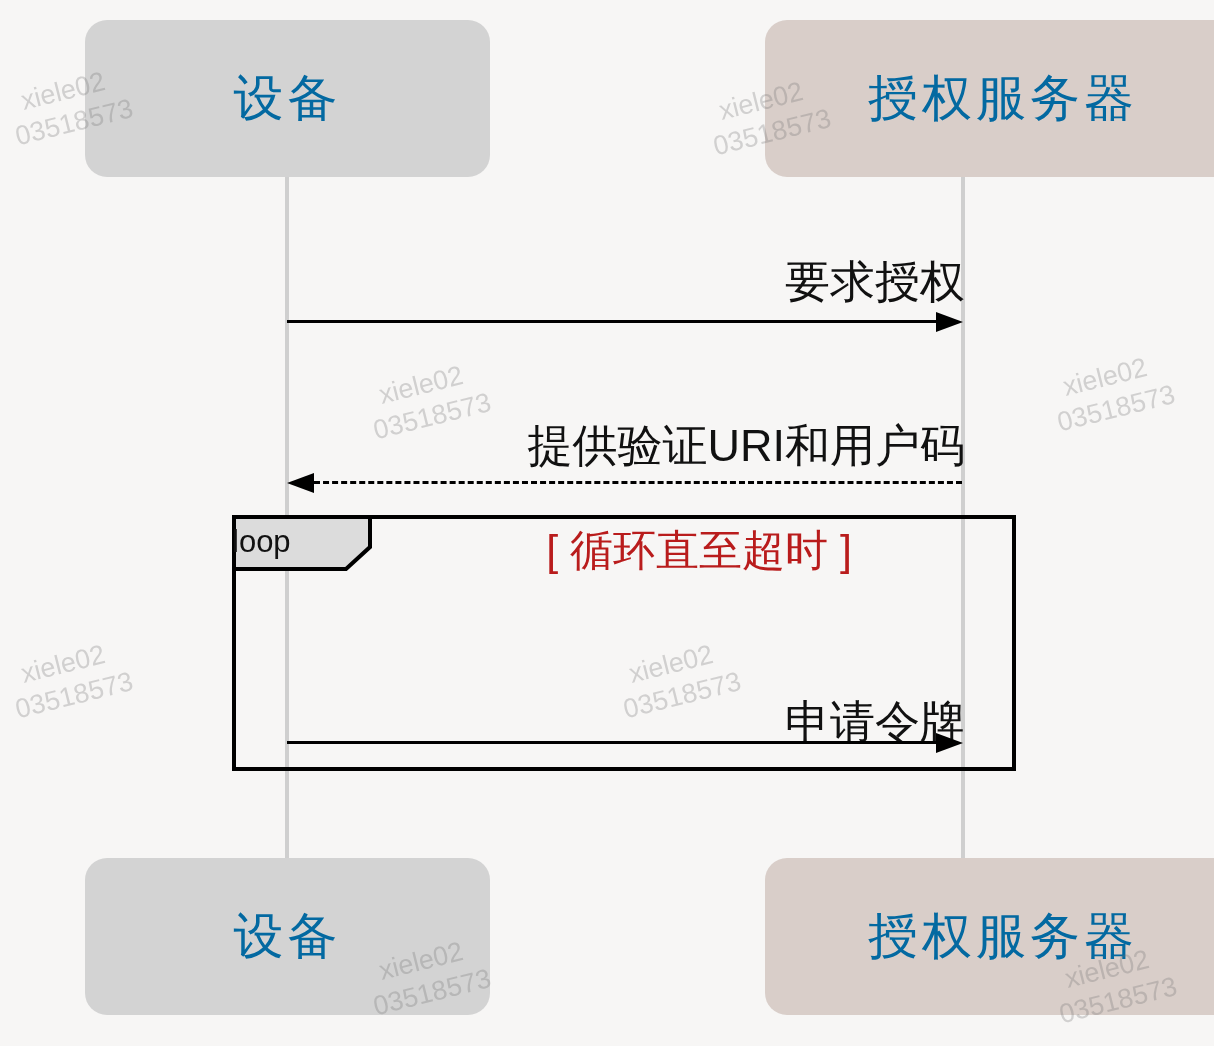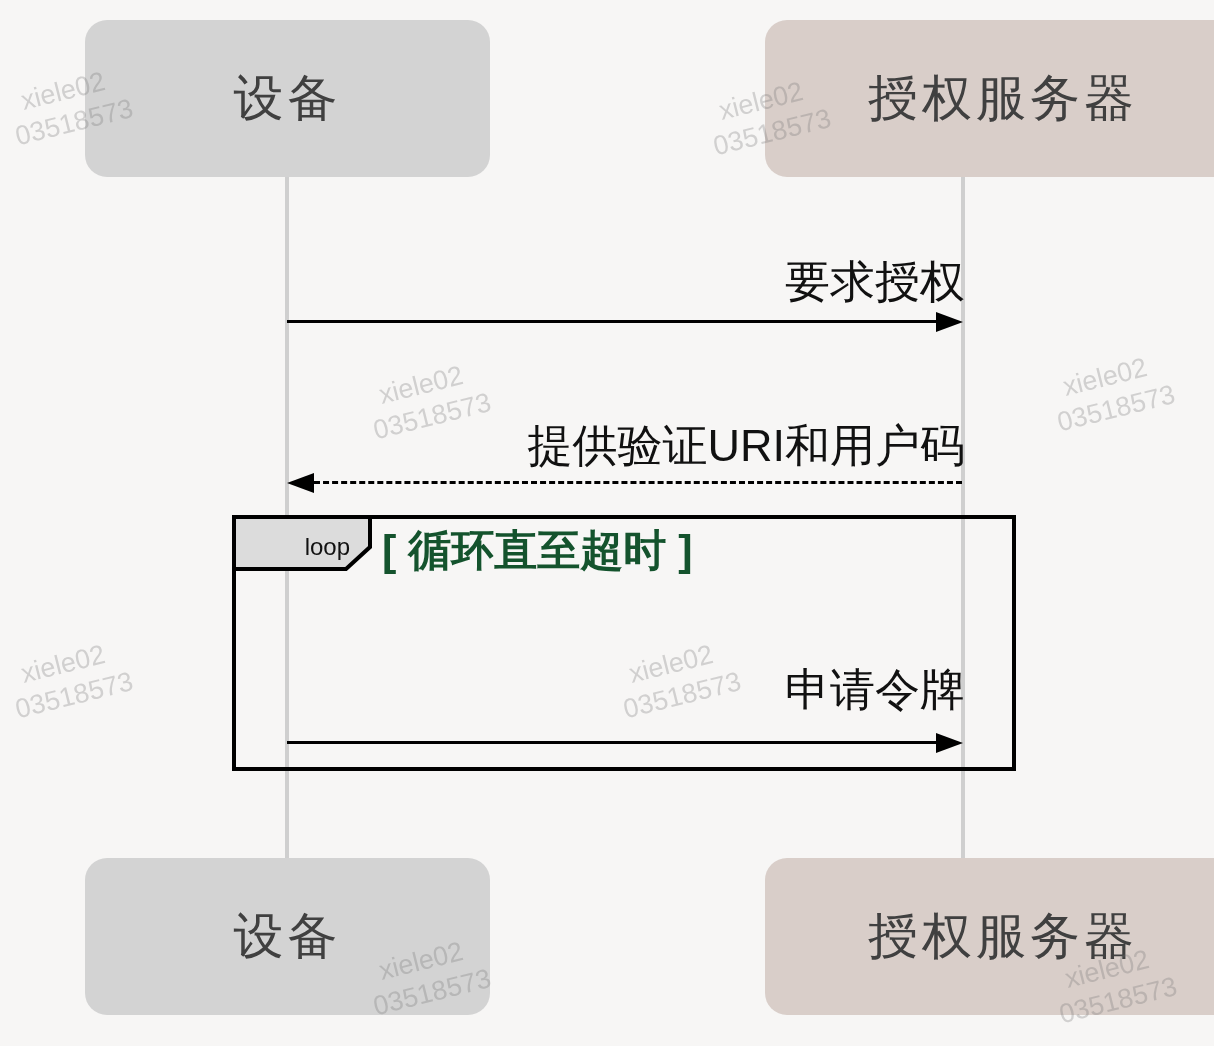--- a/index.html
+++ b/index.html
@@ -19,21 +19,21 @@
   
   .actor-box {
     position: absolute;
     height: 157px;
     border-radius: 22px;
     display: flex;
     align-items: center;
     justify-content: center;
     font-size: 50px;
     letter-spacing: 4px;
-    color: #404040;
+    color: #0369a1;
   }
   .device-box { background: #d3d3d3; left: 85px; width: 405px; }
   .server-box { background: #d9cec9; left: 765px; width: 476px; }
   .row-top    { top: 20px; }
   .row-bottom { top: 858px; }
 
   
   .lifeline {
     position: absolute;
     top: 177px;
@@ -95,35 +95,33 @@
     left: 232px;
     top: 515px;
     width: 140px;
     height: 56px;
   }
   .loop-tab-label {
     position: absolute;
     left: 232px;
     top: 524px;
     width: 118px;
-    text-align: right;
-    font-size: 24px;
+    text-align: left;
+    font-size: 31px;
     color: #111;
-    margin-top: 9px;
   }
   .loop-condition {
     position: absolute;
     left: 382px;
     top: 522px;
     width: 470px;
-    text-align: left;
+    text-align: right;
     font-size: 43px;
-    color: #14532d;
+    color: #b91c1c;
     white-space: nowrap;
-    font-weight: bold;
   }
 
   
   .watermark {
     position: absolute;
     transform: rotate(-14deg);
     color: rgba(110, 110, 110, 0.28);
     font-size: 27px;
     line-height: 33px;
     white-space: nowrap;
@@ -154,21 +152,21 @@
   <div class="arrow-line dashed" style="left:314px; top:481px; width:648px;"></div>
   <div class="head-left" style="left:287px; top:473px;"></div>
 
   <div class="loop-box"></div>
   <svg class="loop-tab" viewBox="0 0 140 56" width="140" height="56">
     <polygon points="2,2 138,2 138,32 114,54 2,54" fill="#dcdcdc" stroke="#000" stroke-width="4"></polygon>
   </svg>
   <div class="loop-tab-label">loop</div>
   <div class="loop-condition">[ 循环直至超时 ]</div>
 
-  <div class="msg-label" style="top:660px;">申请令牌</div>
+  <div class="msg-label" style="top:692px;">申请令牌</div>
   <div class="arrow-line" style="left:287px; top:741px; width:650px;"></div>
   <div class="head-right" style="left:936px; top:733px;"></div>
 
   <div class="actor-box device-box row-bottom">
     <span>设备</span>
   </div>
   <div class="actor-box server-box row-bottom">
     <span>授权服务器</span>
   </div>
 

